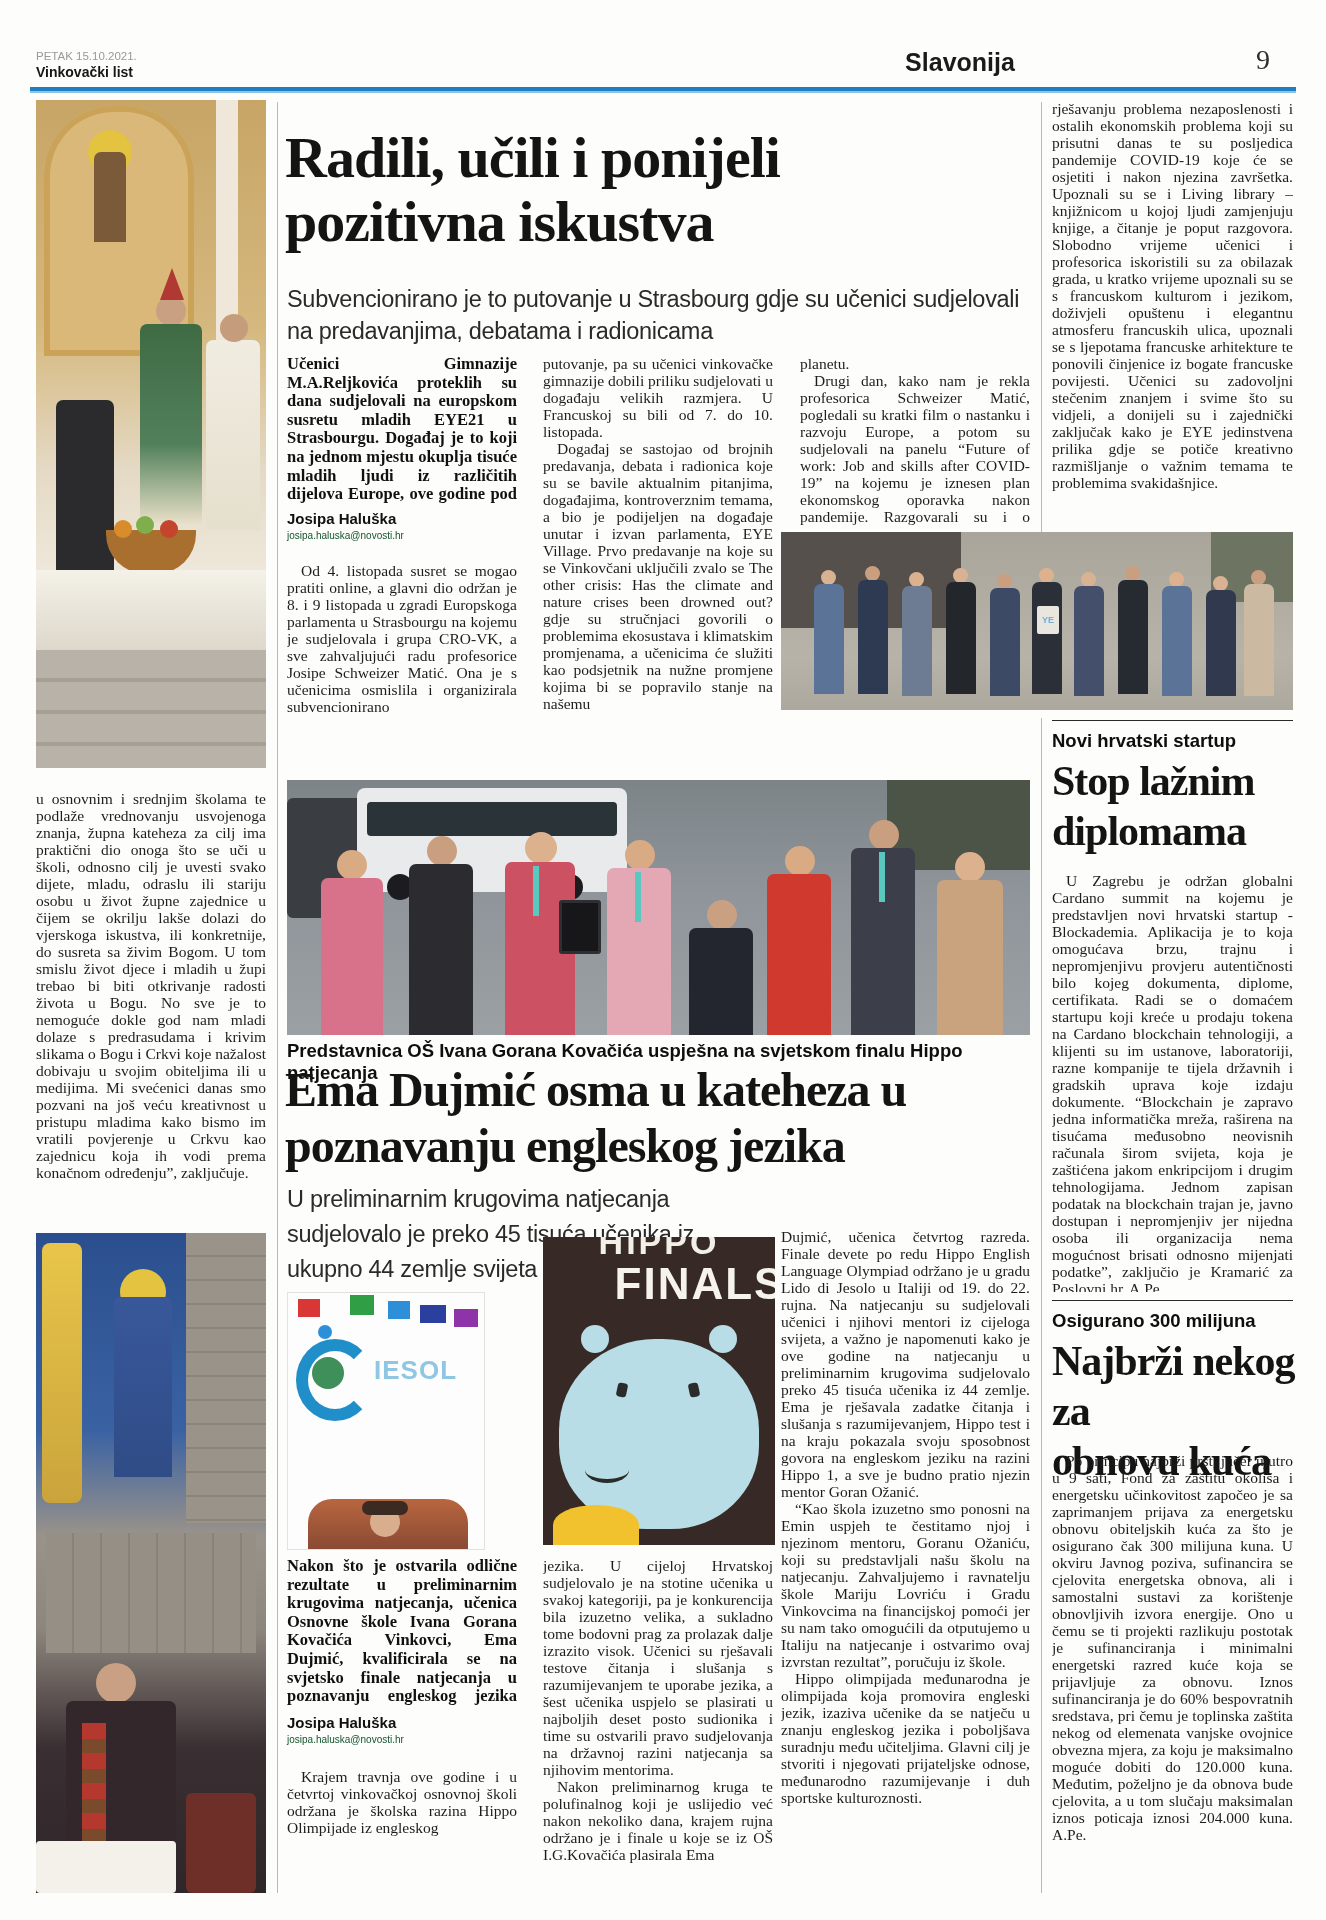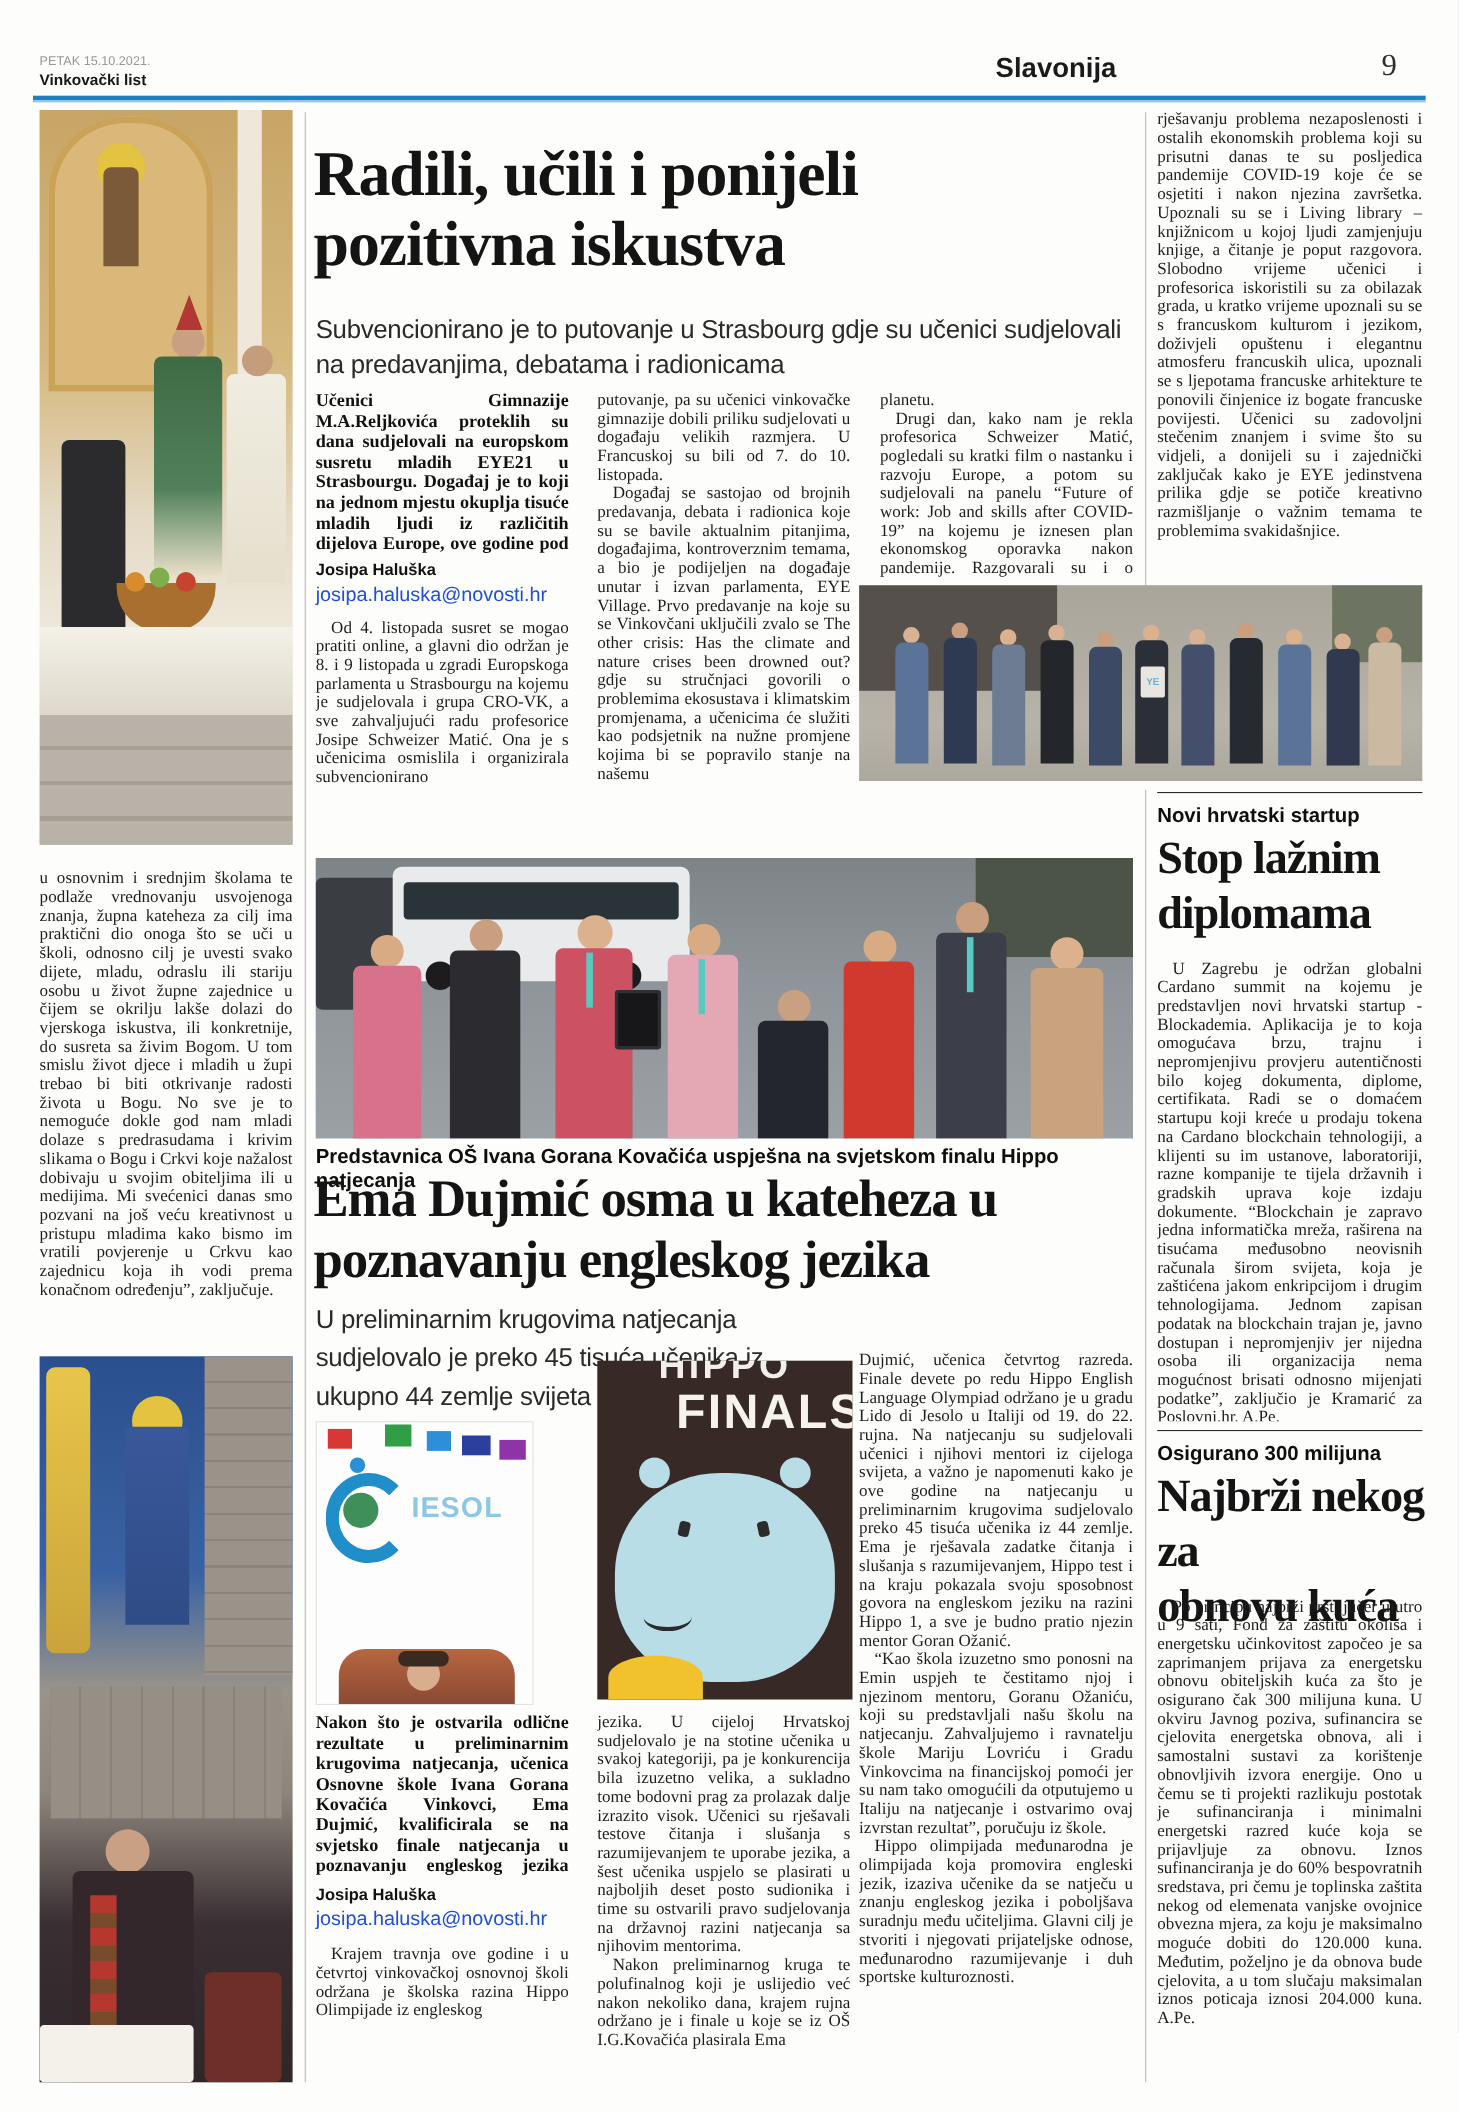--- a/index.html
+++ b/index.html
@@ -10,21 +10,21 @@
   .jcol{font-family:"Liberation Serif","DejaVu Serif",serif;font-size:15.5px;line-height:17px;
         text-align:justify;overflow:hidden;color:#1d1d1d;}
   .jcol p{margin:0;}
   .jcol p.ind{text-indent:14px;}
   .lead{font-family:"Liberation Serif","DejaVu Serif",serif;font-weight:bold;font-size:16.5px;
         line-height:18.6px;text-align:justify;overflow:hidden;color:#111;}
   .kicker{font-weight:bold;font-size:17.5px;color:#0e0e0e;letter-spacing:-0.2px;}
   .headline{font-family:"Liberation Serif","DejaVu Serif",serif;font-weight:bold;color:#141414;letter-spacing:-1px;}
   .deck{font-size:23.5px;color:#2a2a2a;letter-spacing:-0.3px;}
   .byline-name{font-weight:bold;font-size:15px;color:#111;}
-  .byline-mail{font-size:18px;color:#1d4ed8;}
+  .byline-mail{font-size:10px;color:#14532d;}
   .label{font-weight:bold;font-size:18.5px;color:#0e0e0e;}
   .vrule{width:1px;background:#b9b9b9;}
   .hrule{height:1px;background:#2a2a2a;}
   .photo{overflow:hidden;}
   .fig{position:absolute;border-radius:7px 7px 0 0;}
   .head{position:absolute;border-radius:50%;}
 </style>
 </head>
 <body>
 

